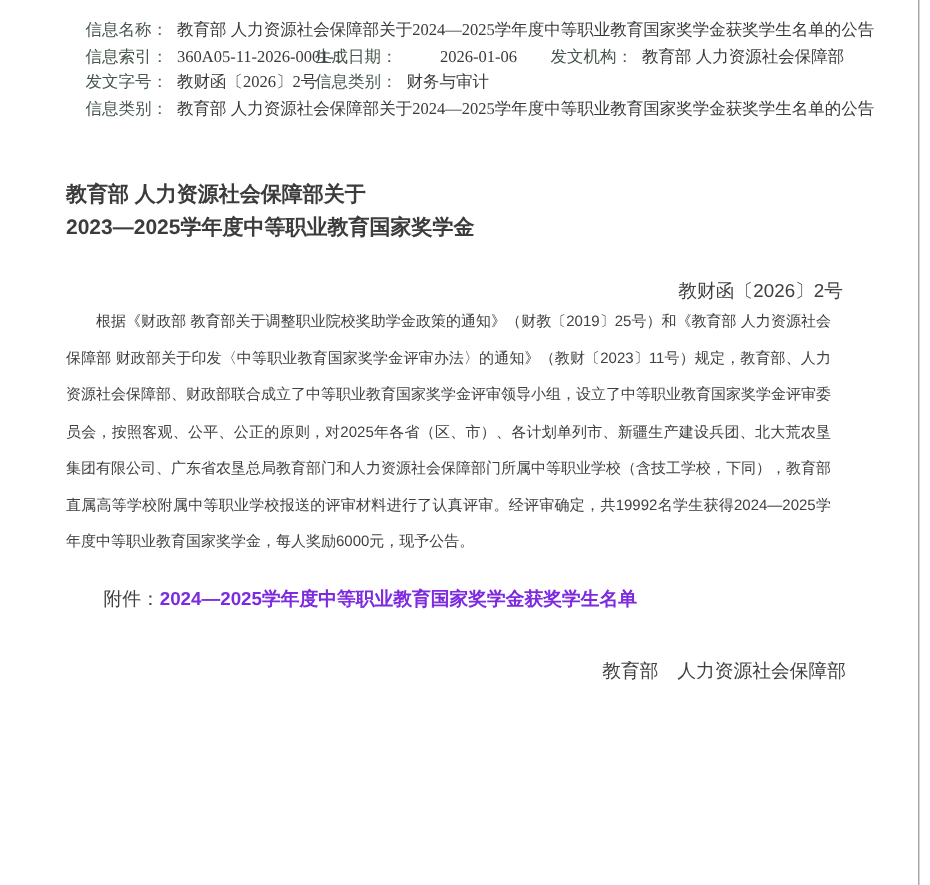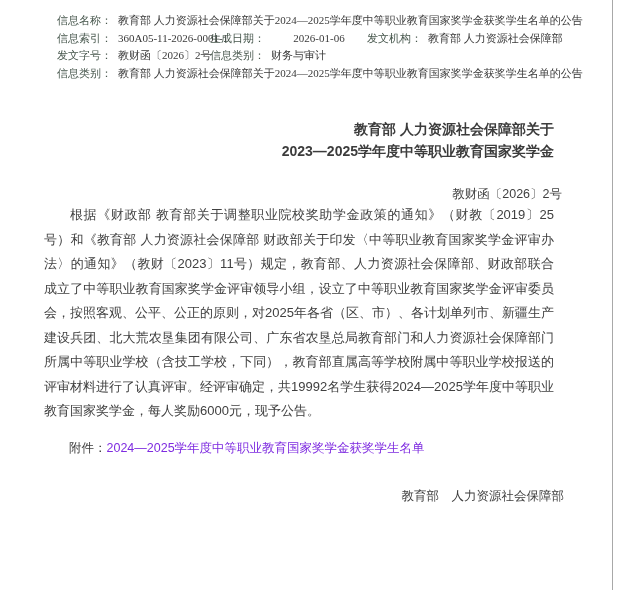--- a/index.html
+++ b/index.html
@@ -30,53 +30,53 @@
   }
   .meta-row { display: flex; white-space: nowrap; }
   .ml { color: var(--meta-label-color, #46564c); width: 57px; margin-right: 4px; flex-shrink: 0; }
   .mv { color: #3a3a3a; }
   .mv-w1 { width: 92px; flex-shrink: 0; }
   .mv-w2 { width: 96px; flex-shrink: 0; text-align: center; }
   
   .content { padding: 0 66px 0 44px; }
   .doc-title {
     margin-top: 36px;
-    text-align: right;
+    text-align: left;
     font-size: 14px;
     font-weight: 700;
     line-height: 22px;
     color: #3c3c3c;
   }
   .doc-number {
     margin-top: 24px;
     margin-right: -8px;
     text-align: right;
     font-size: 12.5px;
     color: #3f3f3f;
   }
   p.body-p {
     margin: 0;
-    font-size: 13px;
+    font-size: 10px;
     line-height: 24.5px;
     text-align: justify;
     text-indent: 2em;
     color: #404040;
   }
   .p1 { margin-top: 20px; }
   .p2 { margin-top: 8px; }
   .attachment {
     margin-top: 12px;
     font-size: 12.5px;
     line-height: 24.5px;
     text-indent: 2em;
     color: #3f3f3f;
   }
   .attachment a {
     color: var(--link-color, #7e2be0);
-    font-weight: 400;
+    font-weight: 700;
     text-decoration: none;
     cursor: pointer;
   }
   .signature {
     margin-top: 26px;
     margin-right: -10px;
     text-align: right;
     font-size: 12.5px;
     line-height: 20px;
     color: #3f3f3f;

